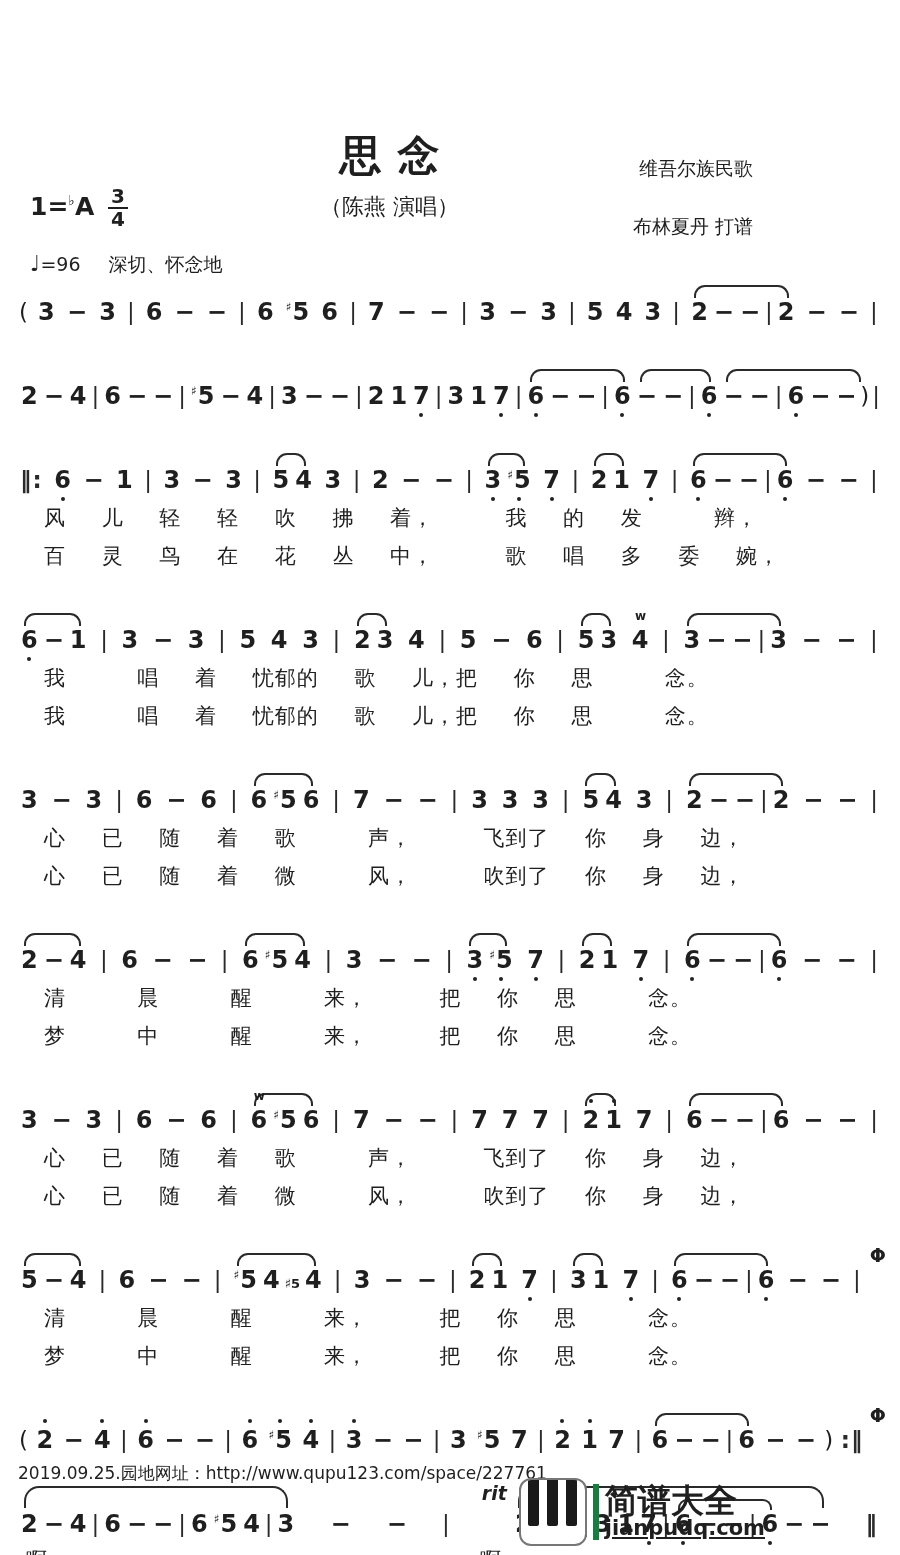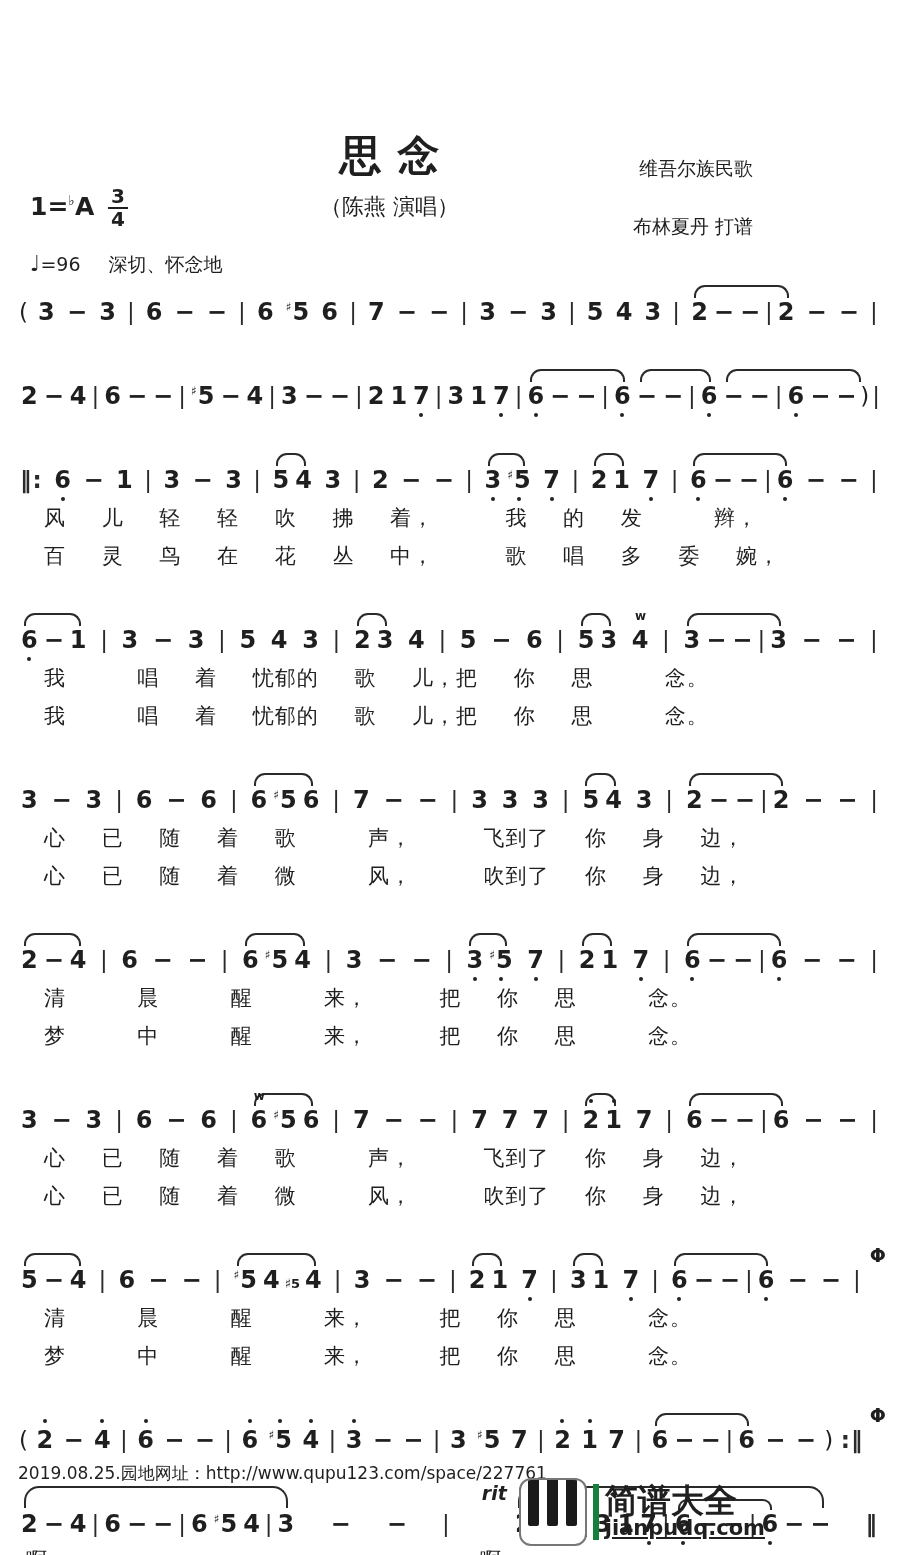--- a/index.html
+++ b/index.html
@@ -542,21 +542,21 @@
           </span>
           <span class="bar rpt">‖</span>
         </div>
         <div class="lyr-abs">
           <span class="" style="left: 8px;">啊</span>
           <span class="" style="left: 462px;">啊</span>
         </div>
       </div>
     </div>
 
-  <div class="foot-info">2019.08.25.园地网址：http://www.qupu123.com/space/227761</div>
+  <div class="foot-info">2019.09.25.园地网址：http://www.qupu123.com/space/227761</div>
 
   <div class="logo">
     <div class="piano-icon">
       <div class="bk"></div>
       <div class="bk"></div>
       <div class="bk"></div>
     </div>
     <div class="logo-text">
       <div class="logo-name">简谱大全</div>
       <div class="logo-domain">jianpudq.com</div>

